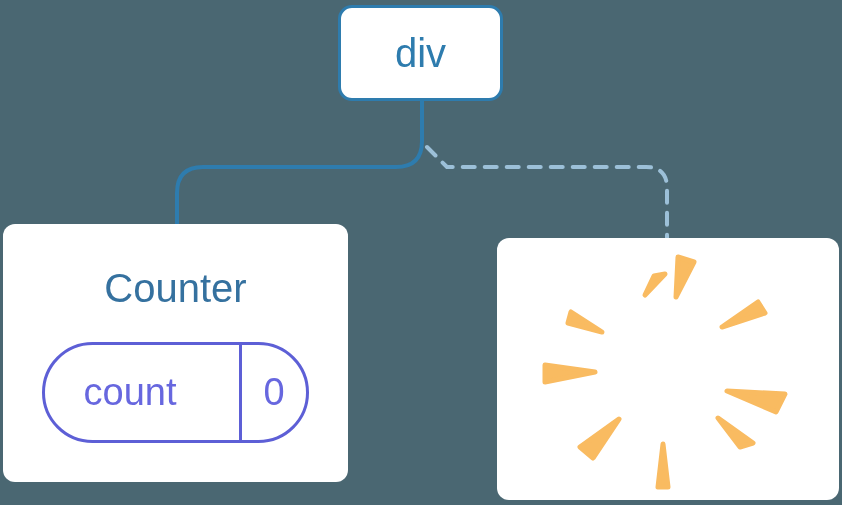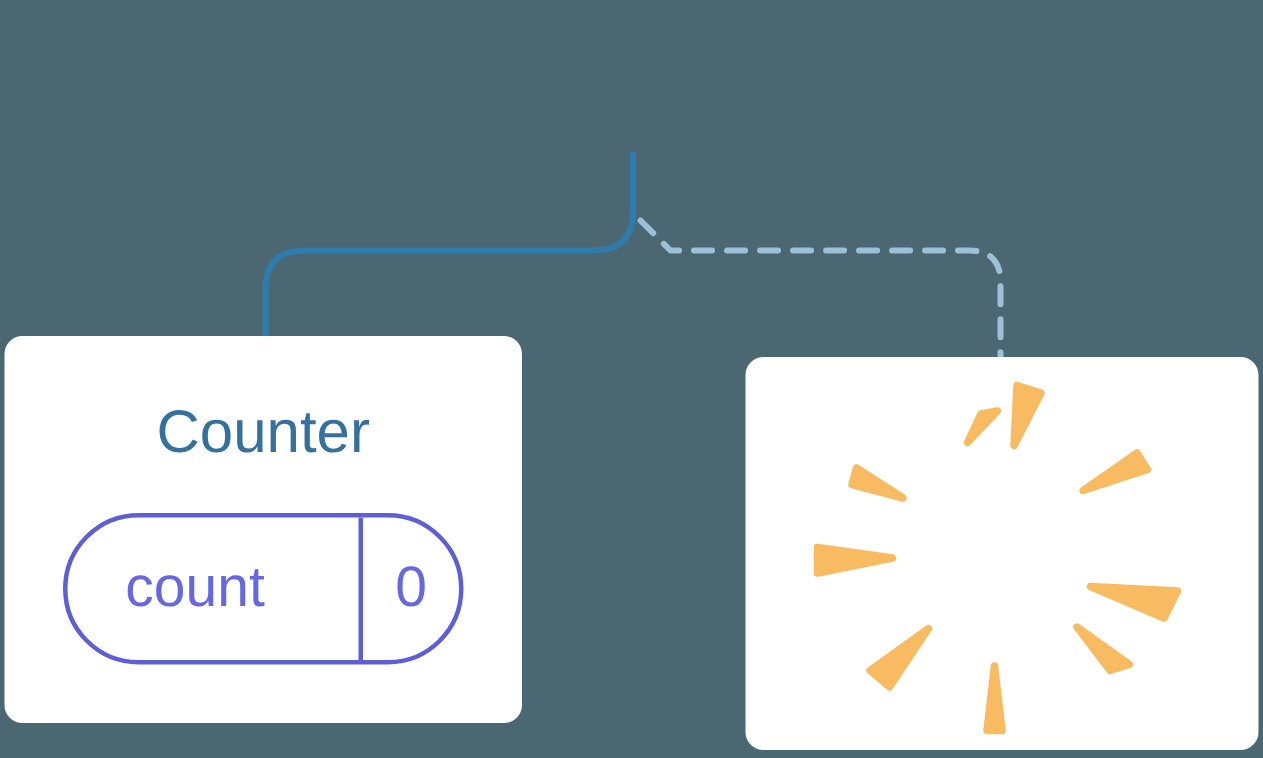--- a/index.html
+++ b/index.html
@@ -121,20 +121,23 @@
 </head>
 <body>
 
 <div class="stage">
 
   <svg class="connectors" viewBox="0 0 842 505" xmlns="http://www.w3.org/2000/svg">
     <path class="edge-solid" d="M 422 101 L 422 141 Q 422 167 396 167 L 203 167 Q 177 167 177 193 L 177 238"></path>
     <path class="edge-dashed" d="M 427 147 L 447 167 L 646 167 Q 667 167 667 188 L 667 238"></path>
   </svg>
 
+  <div class="root-node">
+    <span class="label">div</span>
+  </div>
 
   <div class="card counter">
     <div class="counter-title">Counter</div>
     <div class="state-pill">
       <span class="key">count</span>
       <span class="value">0</span>
     </div>
   </div>
 
   <div class="card removed">

